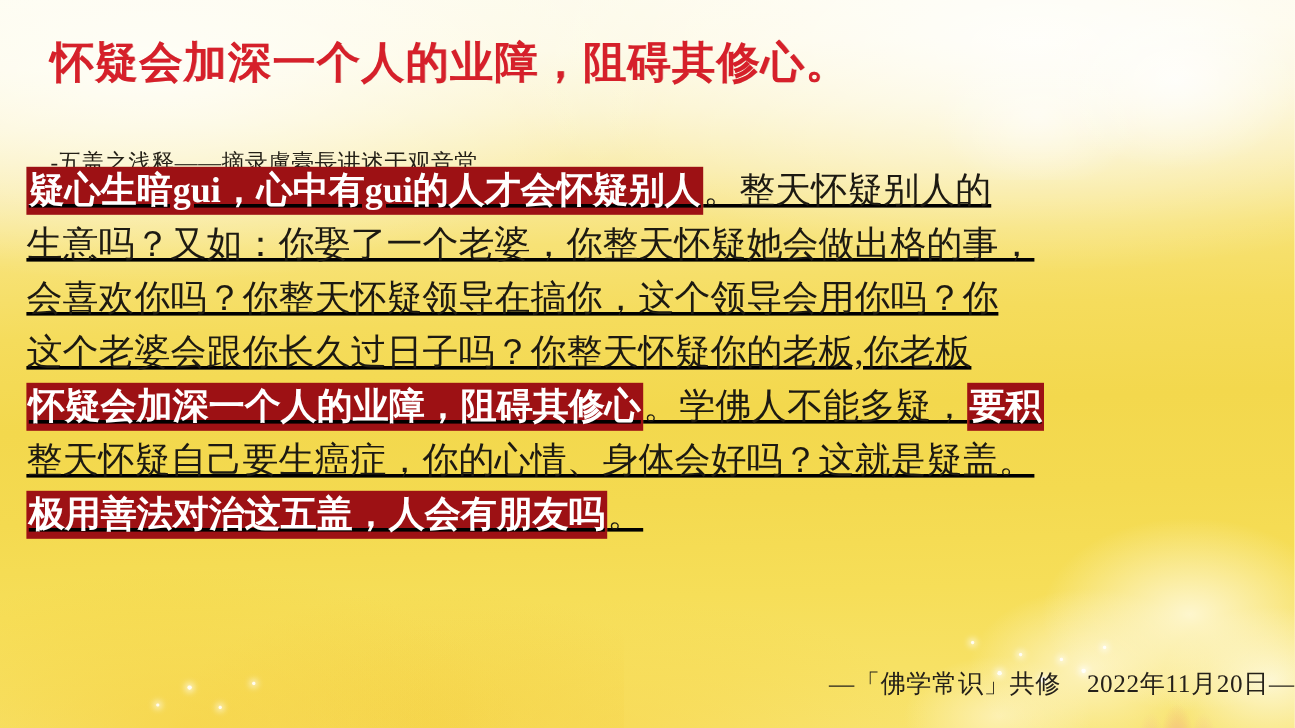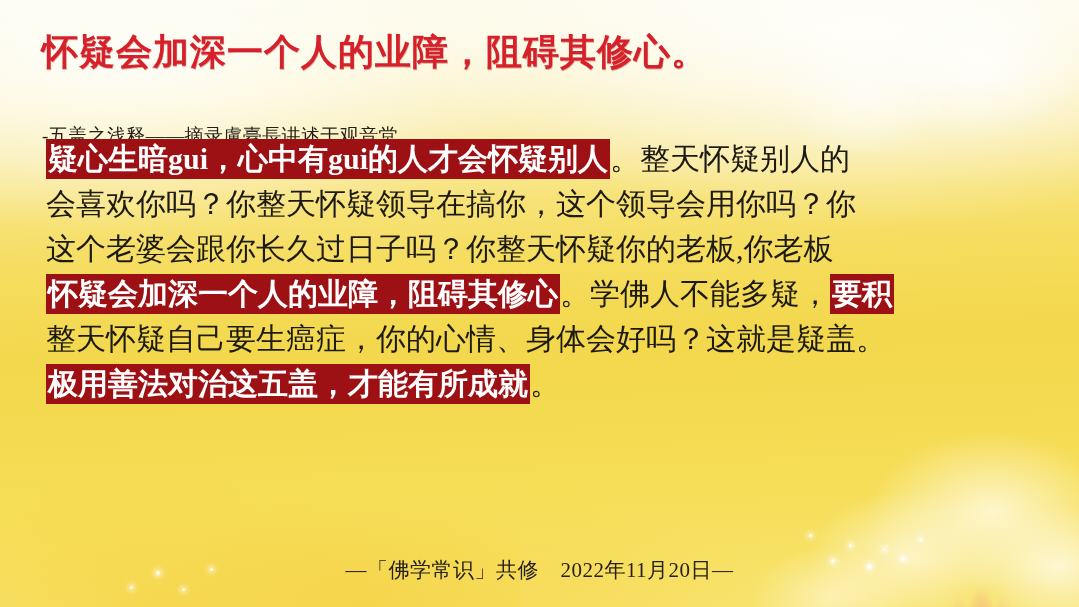--- a/index.html
+++ b/index.html
@@ -105,23 +105,24 @@
     top: 91px;
     font-size: 19px;
     color: #231f16;
     letter-spacing: 0.4px;
     white-space: nowrap;
     margin-top: 32px;
   }
 
   .body-block {
     position: absolute;
-    left: 46px;
+    left: 22px;
     top: 136px;
     width: 1010px;
+    text-decoration: underline;
   }
 
   .line {
     height: 45px;
     line-height: 45px;
     font-size: 30px;
     color: #1d1a12;
     white-space: nowrap;
     letter-spacing: 0px;
     font-family: "Liberation Serif", "DejaVu Serif", serif;
@@ -134,21 +135,21 @@
     box-decoration-break: clone;
     -webkit-box-decoration-break: clone;
     font-weight: 600;
   }
 
   .footer {
     position: absolute;
     left: 0;
     right: 0;
     top: 556px;
-    text-align: center;
+    text-align: right;
     font-size: 21px;
     color: #25211a;
     letter-spacing: 0.5px;
   }
 </style>
 </head>
 <body>
 
 <div id="slide">
 
@@ -174,23 +175,24 @@
   </div>
 
   <div class="content">
 
     <div class="title">怀疑会加深一个人的业障，阻碍其修心。</div>
 
     <div class="subtitle">-五盖之浅释——摘录盧臺長讲述于观音堂</div>
 
     <div class="body-block" id="body-block">
         <div class="line"><span class="hl" style="background: rgb(157, 17, 20); color: rgb(255, 255, 255);">疑心生暗gui，心中有gui的人才会怀疑别人</span><span>。整天怀疑别人的</span></div>
+        <div class="line"><span>生意吗？又如：你娶了一个老婆，你整天怀疑她会做出格的事，</span></div>
         <div class="line"><span>会喜欢你吗？你整天怀疑领导在搞你，这个领导会用你吗？你</span></div>
         <div class="line"><span>这个老婆会跟你长久过日子吗？你整天怀疑你的老板,你老板</span></div>
         <div class="line"><span class="hl" style="background: rgb(157, 17, 20); color: rgb(255, 255, 255);">怀疑会加深一个人的业障，阻碍其修心</span><span>。学佛人不能多疑，</span><span class="hl" style="background: rgb(157, 17, 20); color: rgb(255, 255, 255);">要积</span></div>
         <div class="line"><span>整天怀疑自己要生癌症，你的心情、身体会好吗？这就是疑盖。</span></div>
-        <div class="line"><span class="hl" style="background: rgb(157, 17, 20); color: rgb(255, 255, 255);">极用善法对治这五盖，才能有所成就</span><span>。</span></div>
+        <div class="line"><span class="hl" style="background: rgb(157, 17, 20); color: rgb(255, 255, 255);">极用善法对治这五盖，人会有朋友吗</span><span>。</span></div>
       </div>
 
     <div class="footer">—「佛学常识」共修　2022年11月20日—</div>
 
   </div>
 </div>
 
 </body></html>

